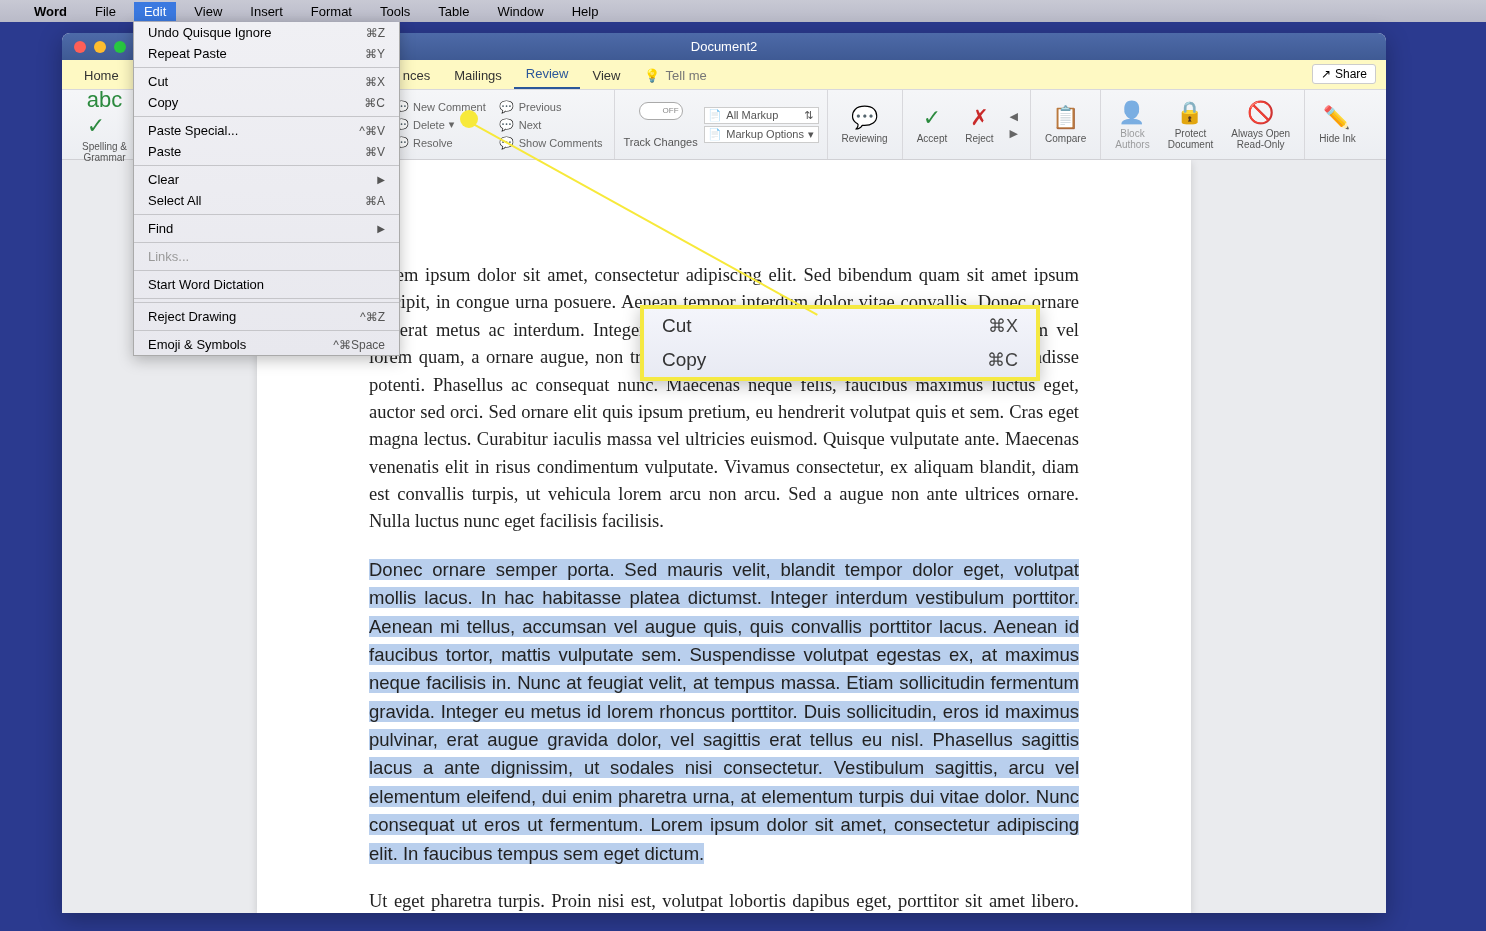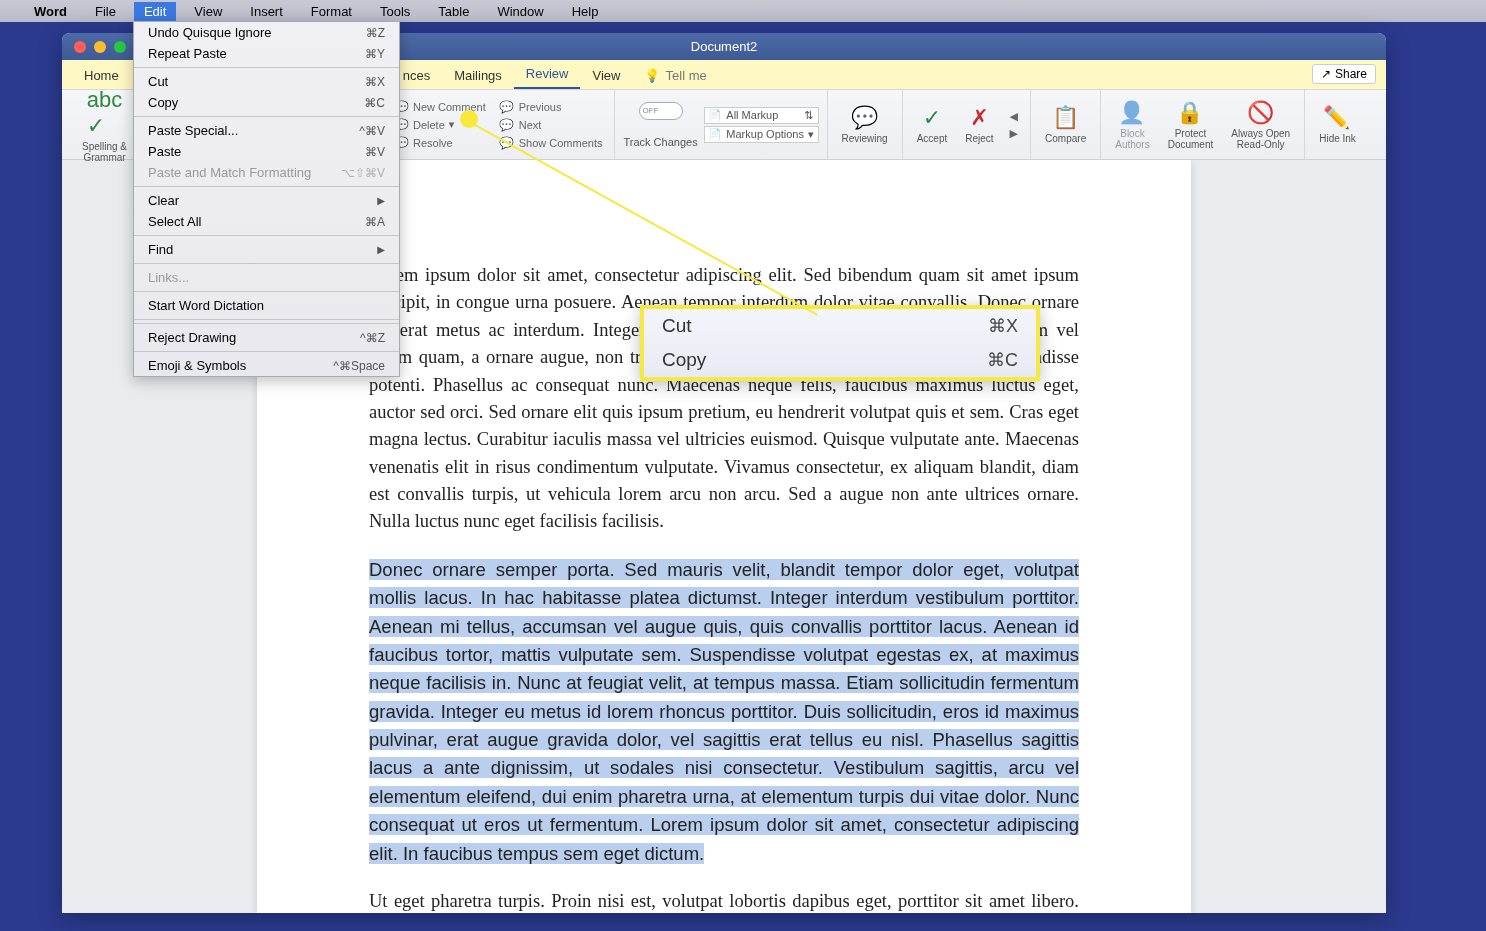--- a/index.html
+++ b/index.html
@@ -40,21 +40,21 @@
 
 .ribbon { height: 70px; background: linear-gradient(#f5f6f8, #eceef2); border-bottom: 1px solid #d0d0d4; display: flex; align-items: center; padding: 0 6px; font-size: 11px; color: #555; }
 .ribbon .group { display: flex; align-items: center; height: 100%; padding: 0 8px; border-right: 1px solid #d8d8dc; gap: 6px; }
 .ribbon .group:last-child { border-right: none; }
 .ribbon .btn-lg { display: flex; flex-direction: column; align-items: center; justify-content: center; padding: 2px 6px; cursor: default; gap: 2px; }
 .ribbon .btn-lg .icon { font-size: 22px; }
 .ribbon .btn-lg .label { font-size: 10px; text-align: center; line-height: 1.1; }
 .ribbon .vstack { display: flex; flex-direction: column; gap: 2px; }
 .ribbon .btn-sm { display: flex; align-items: center; gap: 4px; padding: 1px 4px; font-size: 11px; color: #666; cursor: default; }
 .ribbon .btn-sm .icon { font-size: 12px; }
-.ribbon .toggle { width: 44px; height: 18px; border: 1px solid #aaa; border-radius: 10px; background: #fff; display: flex; align-items: center; padding: 0 3px; font-size: 8px; color: #888; margin-bottom: 16px; }
+.ribbon .toggle { width: 44px; height: 18px; border: 1px solid #aaa; border-radius: 10px; background: #fff; display: flex; align-items: center; justify-content: flex-end; padding: 0 3px; font-size: 8px; color: #888; margin-bottom: 16px; }
 .ribbon .track-wrap { display: flex; flex-direction: column; align-items: center; }
 .ribbon .markup-grp { display: flex; flex-direction: column; gap: 2px; }
 .ribbon .markup-row { display: flex; align-items: center; gap: 4px; border: 1px solid #ccc; background: #fff; padding: 1px 4px; font-size: 11px; min-width: 100px; }
 .ribbon .disabled { opacity: 0.55; }
 
 
 .docarea { background: #eaebee; height: calc(100% - 127px); overflow: hidden; display: flex; justify-content: center; padding-top: 0; }
 .page { width: 934px; background: #fff; box-shadow: 0 2px 8px rgba(0,0,0,0.15); padding: 102px 112px 40px 112px; }
 .page p { font-family: "Times New Roman", serif; font-size: 18.5px; line-height: 1.48; color: #222; margin-bottom: 20px; text-align: justify; }
 .page .sel { background: #b9cfed; }
@@ -104,24 +104,20 @@
       <span class="shortcut">⌘C</span>
     </div>
   <hr>
   <div class="mi">
       <span>Paste Special...</span>
       <span class="shortcut">^⌘V</span>
     </div>
   <div class="mi">
       <span>Paste</span>
       <span class="shortcut">⌘V</span>
-    </div>
-  <div class="mi disabled">
-      <span>Paste and Match Formatting</span>
-      <span class="shortcut">⌥⇧⌘V</span>
     </div>
   <hr>
   <div class="mi">
       <span>Clear</span>
       <span class="arrow">▶</span>
     </div>
   <div class="mi">
       <span>Select All</span>
       <span class="shortcut">⌘A</span>
     </div>

